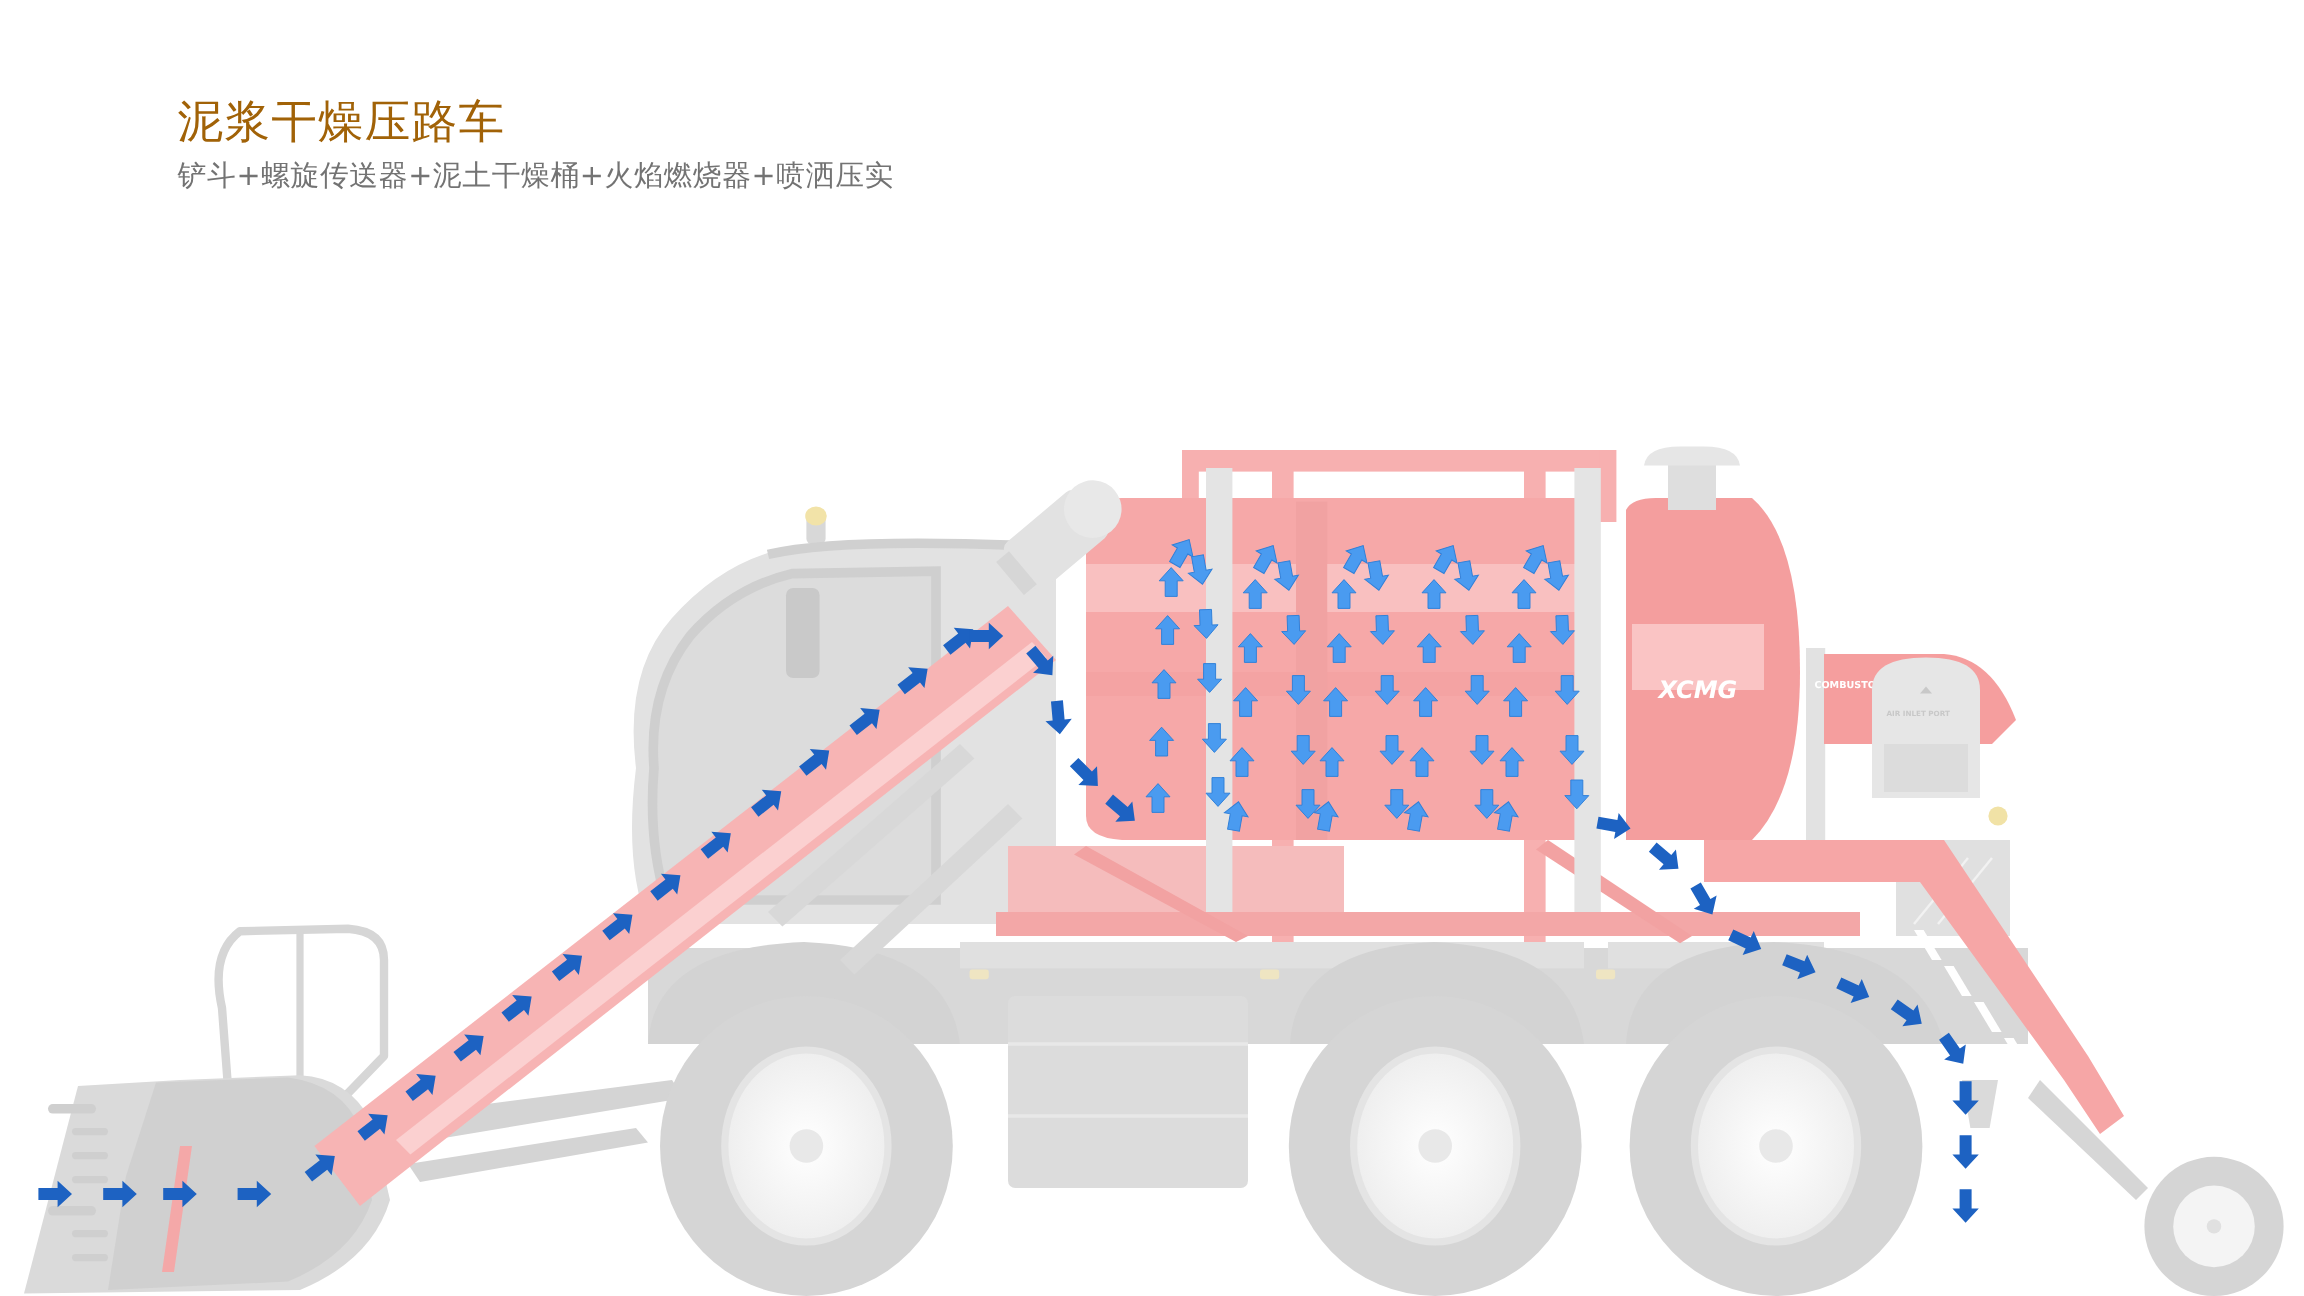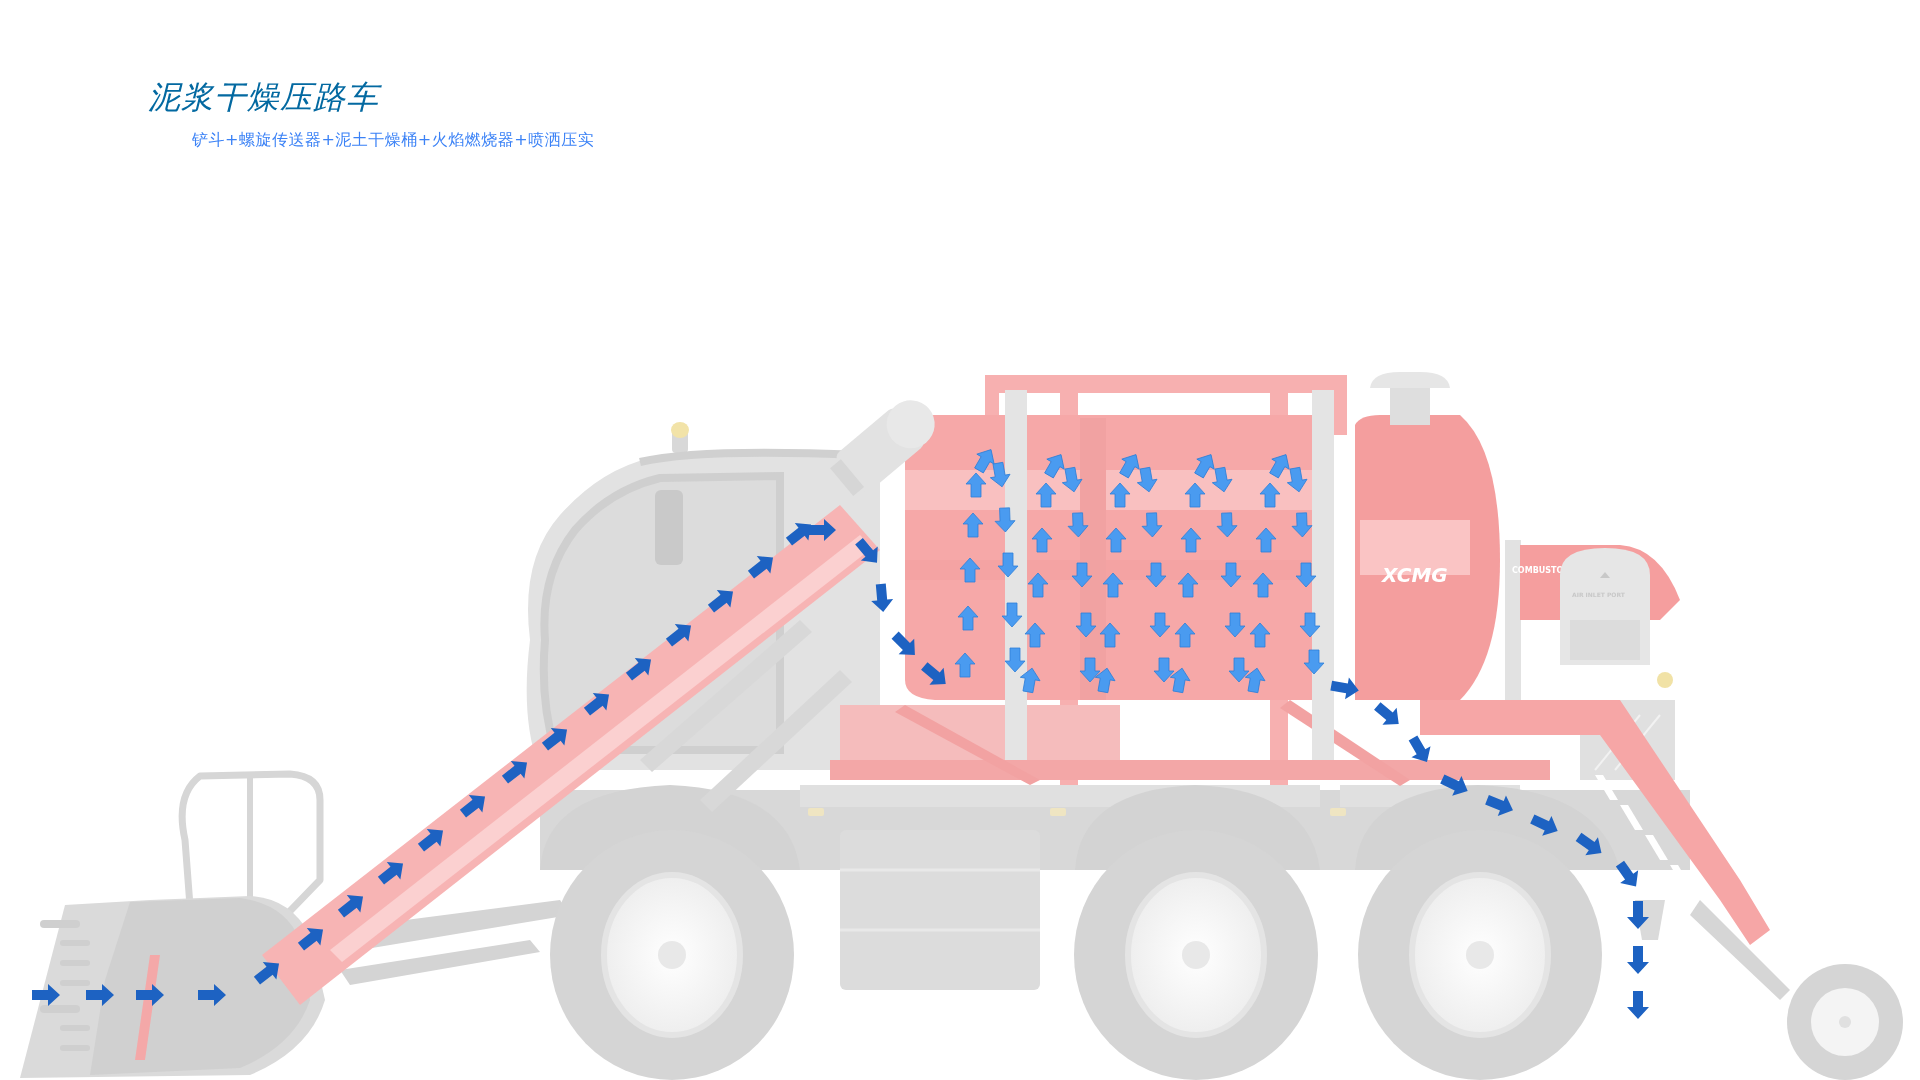--- a/index.html
+++ b/index.html
@@ -3,25 +3,25 @@
 <meta charset="utf-8">
 <style>
   html, body { margin: 0; padding: 0; }
   body {
     width: 1920px; height: 1080px; overflow: hidden; position: relative;
     background: #ffffff;
     font-family: "DejaVu Sans", "Liberation Sans", sans-serif;
   }
   .title {
     position: absolute; left: 148px; top: 76px;
-    font-size: 32px; color: #0369a1; font-weight: 500; letter-spacing: 1px; font-style: italic;
+    font-size: 38px; color: #a16207; font-weight: 500; letter-spacing: 1px;
   }
   .subtitle {
     position: absolute; left: 148px; top: 130px;
-    font-size: 16px; color: #3b82f6; letter-spacing: 0.5px; margin-left: 44px;
+    font-size: 24px; color: #737373; letter-spacing: 0.5px;
   }
   svg.scene { position: absolute; left: 0; top: 0; }
   .logo-text {
     font-family: "DejaVu Sans", sans-serif; font-weight: bold; font-style: italic;
   }
   .plate-text { font-family: "DejaVu Sans", sans-serif; font-weight: bold; }
 </style>
 </head>
 <body>
 

